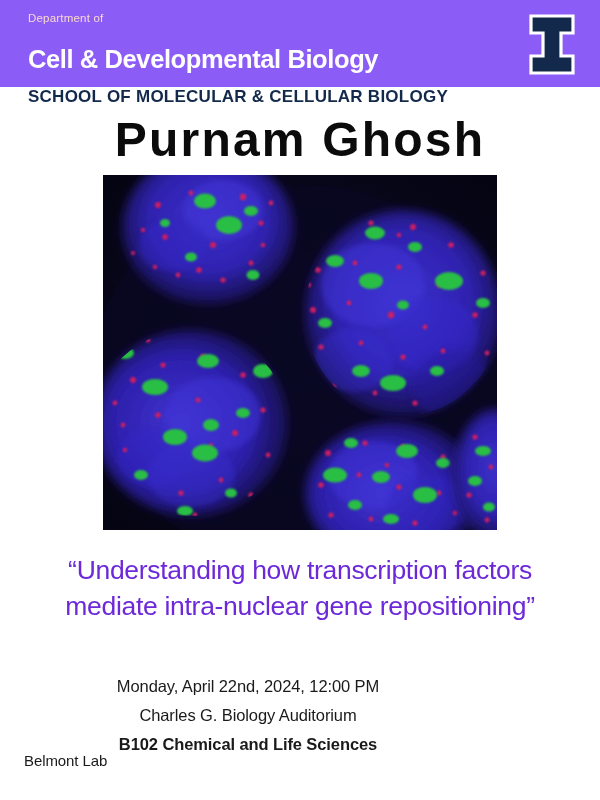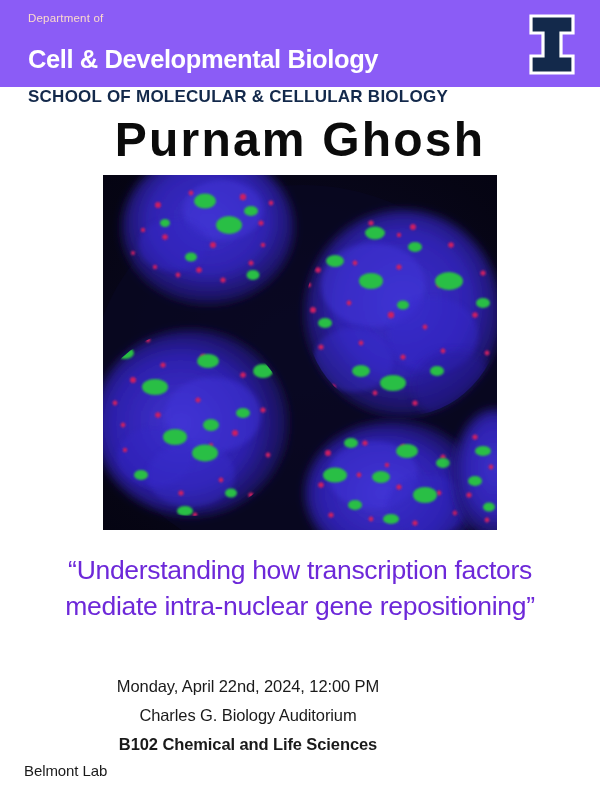--- a/index.html
+++ b/index.html
@@ -124,21 +124,20 @@
 
   
   .lab-name {
     position: absolute;
     left: 24px;
     top: 752px;
     font-size: 15px;
     color: #1a1a1a;
     font-weight: 400;
     letter-spacing: -0.1px;
-    margin-top: 10px;
   }
 </style>
 </head>
 <body>
 
 <div class="header">
   <div class="header-text">
     <div class="dept-of">Department of</div>
     <div class="dept-name">Cell &amp; Developmental Biology</div>
     <div class="school-line">SCHOOL OF MOLECULAR &amp; CELLULAR BIOLOGY</div>

